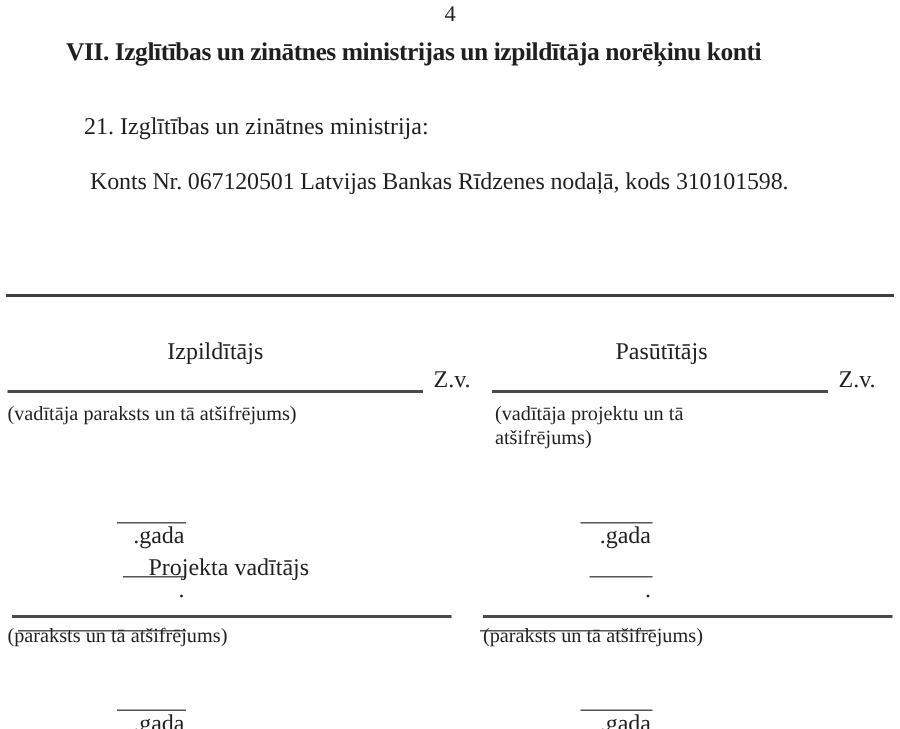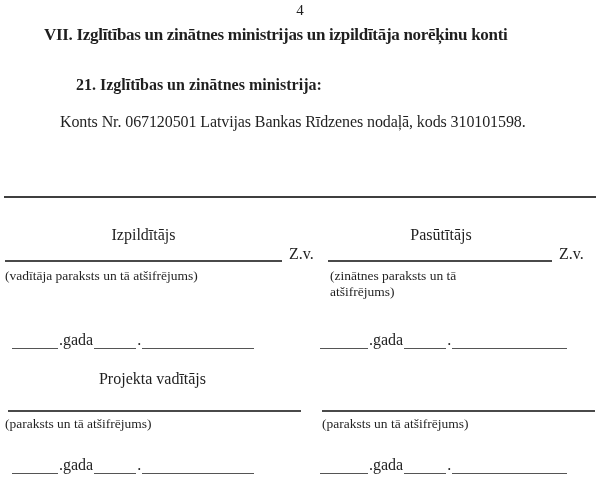--- a/index.html
+++ b/index.html
@@ -5,38 +5,38 @@
   html,body { margin:0; padding:0; background:#ffffff; }
   .doc {
     position:relative; width:600px; height:486px;
     background:#ffffff; color:#1f1f1f;
     font-family:"Liberation Serif","DejaVu Serif",serif;
     font-size:16px; overflow:hidden;
   }
   .abs { position:absolute; }
   .pageno { top:2px; left:0; right:0; text-align:center; font-size:15px; }
   .heading { top:25px; left:44px; width:520px; font-weight:bold; font-size:17px; letter-spacing:-0.3px; }
-  .clause21 { top:76px; left:76px;font-weight:bold; }
+  .clause21 { top:76px; left:56px; }
   .konts { top:113px; left:60px; letter-spacing:-0.1px; }
   .item22row { top:156px; left:60px; right:10px; display:flex; align-items:flex-end; }
   .item22row .lbl { white-space:nowrap; }
   .fillline { flex:1 1 auto; margin-left:10px; height:20px; border-bottom:2px solid #4a4a4a; }
   .mainrule { top:196px; left:4px; width:592px; height:0; border-top:2px solid #3f3f3f; }
   .coltitle { text-align:center; white-space:nowrap; }
   .title-ltop { top:226px; left:5px; width:277px; }
   .title-rtop { top:226px; left:330px; width:222px; }
   .rule { height:0; border-top:2px solid #4a4a4a; }
   .sig-ltop { top:260px; left:5px; width:277px; }
   .sig-rtop { top:260px; left:328px; width:224px; }
   .zv-l { top:245px; left:289px; }
   .zv-r { top:245px; left:559px; }
   .caption { font-size:13.5px; line-height:1.18; }
   .cap-ltop { top:268px; left:5px; width:277px; }
   .cap-rtop { top:268px; left:330px; width:222px; }
-  .daterow { display:flex; align-items:flex-end; white-space:nowrap; }
+  .daterow { display:flex; align-items:flex-end; white-space:nowrap;flex-direction:column; }
   .daterow .word { margin:0 1px; }
   .blank { display:inline-block; height:17px; border-bottom:1.5px solid #555; }
   .b46 { width:46px; } .b42 { width:42px; } .b112 { width:112px; }
   .b48 { width:48px; } .b115 { width:115px; }
   .date-l1 { top:331px; left:12px; }
   .date-r1 { top:331px; left:320px; }
   .title-lbot { top:370px; left:5px; width:295px; }
   .title-rbot { top:370px; left:322px; width:273px; }
   .sig-lbot { top:410px; left:8px; width:293px; }
   .sig-rbot { top:410px; left:322px; width:273px; }
@@ -64,21 +64,21 @@
   <div class="abs coltitle title-ltop">Izpildītājs</div>
   <div class="abs coltitle title-rtop">Pasūtītājs</div>
 
   <div class="abs rule sig-ltop"></div>
   <div class="abs zv-l">Z.v.</div>
   <div class="abs rule sig-rtop"></div>
   <div class="abs zv-r">Z.v.</div>
 
   <div class="abs caption cap-ltop">(vadītāja paraksts un tā atšifrējums)</div>
   <div class="abs caption cap-rtop">
-    <div>(zinātnes paraksts un tā</div>
+    <div>(vadītāja projektu un tā</div>
     <div>atšifrējums)</div>
   </div>
 
   <div class="abs daterow date-l1">
     <span class="blank b46"></span>
       <span class="word">.gada</span>
     <span class="blank b42"></span>
       <span class="word">.</span>
     <span class="blank b112"></span>
   </div>

